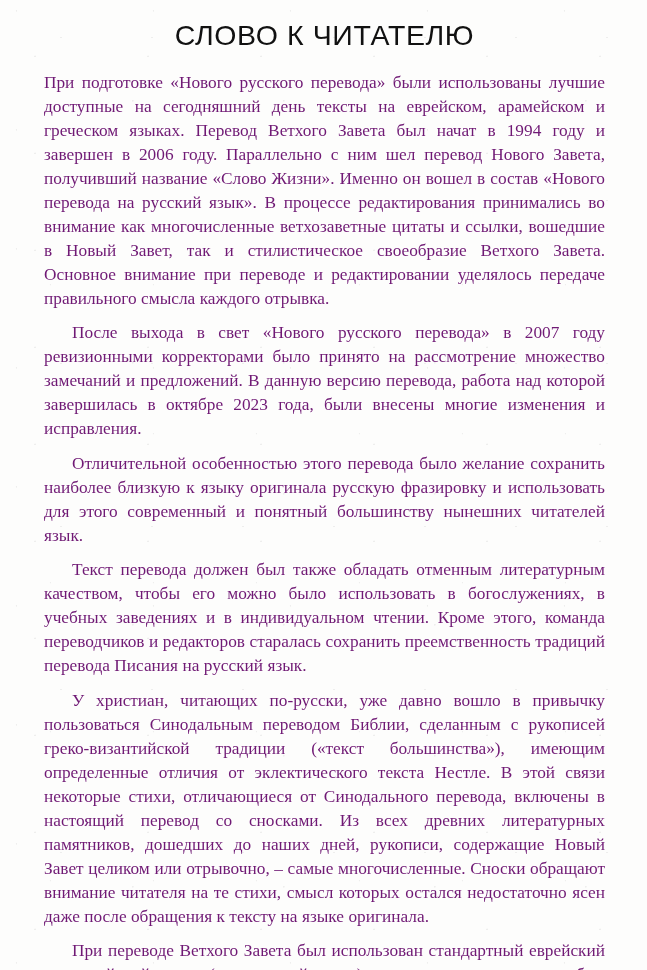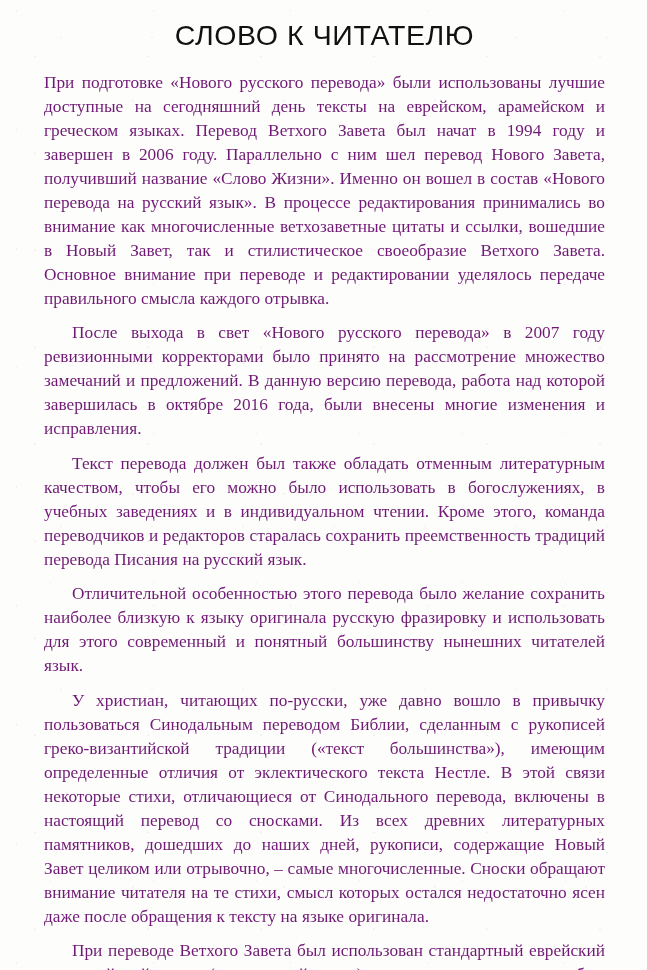--- a/index.html
+++ b/index.html
@@ -96,25 +96,25 @@
 
 <div class="page">
   <div class="page-inner">
 
     <h1 class="doc-title">СЛОВО К ЧИТАТЕЛЮ</h1>
 
     <div class="body-copy">
 
       <p class="para no-indent">При подготовке «Нового русского перевода» были использованы лучшие доступные на сегодняшний день тексты на еврейском, арамейском и греческом языках. Перевод Ветхого Завета был начат в 1994 году и завершен в 2006 году. Параллельно с ним шел перевод Нового Завета, получивший название «Слово Жизни». Именно он вошел в состав «Нового перевода на русский язык». В процессе редактирования принимались во внимание как многочисленные ветхозаветные цитаты и ссылки, вошедшие в Новый Завет, так и стилистическое своеобразие Ветхого Завета. Основное внимание при переводе и редактировании уделялось передаче правильного смысла каждого отрывка.</p>
 
-      <p class="para">После выхода в свет «Нового русского перевода» в 2007 году ревизионными корректорами было принято на рассмотрение множество замечаний и предложений. В данную версию перевода, работа над которой завершилась в октябре 2016 года, были внесены многие изменения и исправления.</p>
+      <p class="para">После выхода в свет «Нового русского перевода» в 2007 году ревизионными корректорами было принято на рассмотрение множество замечаний и предложений. В данную версию перевода, работа над которой завершилась в октябре 2023 года, были внесены многие изменения и исправления.</p>
+
+      <p class="para">Отличительной особенностью этого перевода было желание сохранить наиболее близкую к языку оригинала русскую фразировку и использовать для этого современный и понятный большинству нынешних читателей язык.</p>
 
       <p class="para">Текст перевода должен был также обладать отменным литературным качеством, чтобы его можно было использовать в богослужениях, в учебных заведениях и в индивидуальном чтении. Кроме этого, команда переводчиков и редакторов старалась сохранить преемственность традиций перевода Писания на русский язык.</p>
-
-      <p class="para">Отличительной особенностью этого перевода было желание сохранить наиболее близкую к языку оригинала русскую фразировку и использовать для этого современный и понятный большинству нынешних читателей язык.</p>
 
       <p class="para">У христиан, читающих по-русски, уже давно вошло в привычку пользоваться Синодальным переводом Библии, сделанным с рукописей греко-византийской традиции («текст большинства»), имеющим определенные отличия от эклектического текста Нестле. В этой связи некоторые стихи, отличающиеся от Синодального перевода, включены в настоящий перевод со сносками. Из всех древних литературных памятников, дошедших до наших дней, рукописи, содержащие Новый Завет целиком или отрывочно, – самые многочисленные. Сноски обращают внимание читателя на те стихи, смысл которых остался недостаточно ясен даже после обращения к тексту на языке оригинала.</p>
 
       <p class="para">При переводе Ветхого Завета был использован стандартный еврейский и арамейский текст (масоретский текст) в том виде, в каком он был опубликован в последнем издании <span class="latin">Biblia Hebraica</span>. Свитки Мертвого моря (Кумранские рукописи) содержат раннюю версию еврейского ветхозаветного текста. Они прошли процесс сверки так же, как и Пятикнижие самарян и другие рукописи, принадлежащие древней рукописной традиции. Иногда при переводе предпочтение отдавалось варианту, данному в комментариях к масоретскому тексту, а не тексту оригинала. Такие случаи не выходили за рамки масоретской традиции работы с текстом и потому не отмечены сносками. Переводчики обращались к наиболее влиятельным ранним библейским источникам: Септуагинте; Аквиле, Симмаху и Феодосию; Вульгате; сирийской Пешитте; Таргумам; к Псалмам  Иеронима, когда смысл масоретского текста оставался непонятным. В таких случаях текст снабжен сносками.</p>
 
     </div>
   </div>
 </div>
 
 <div class="grain"></div>

